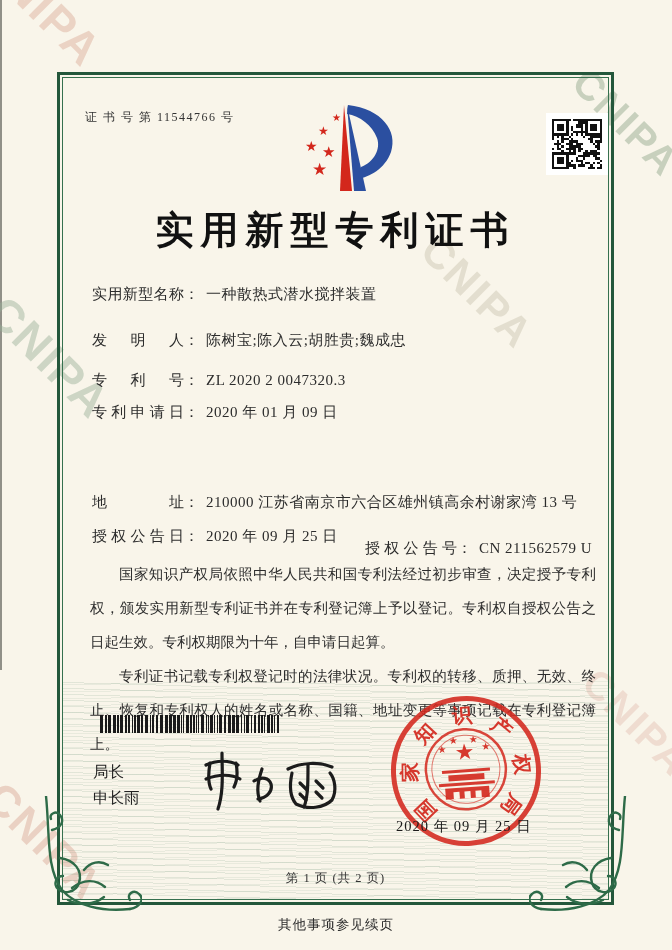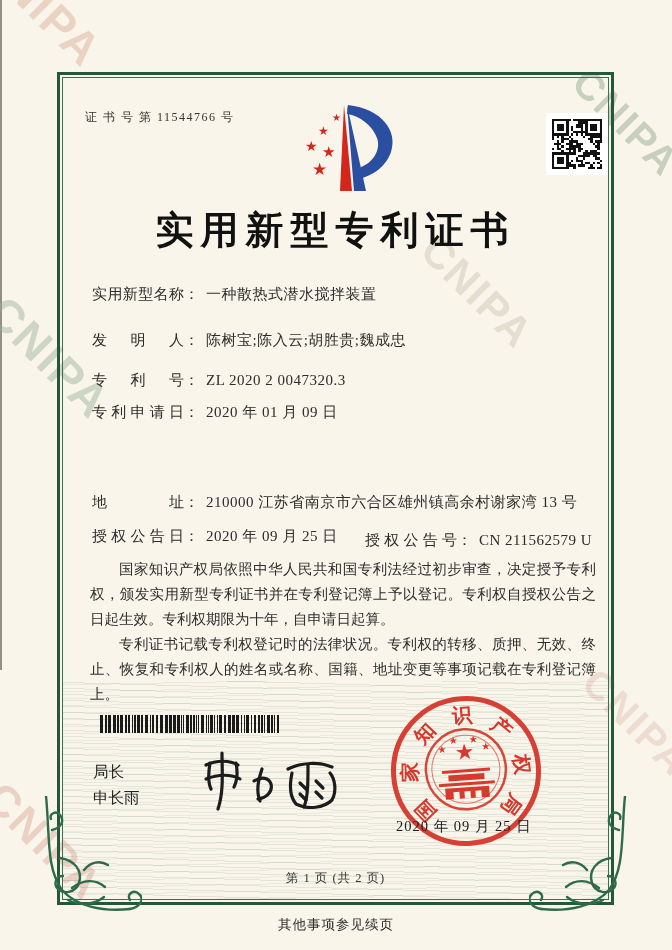--- a/index.html
+++ b/index.html
@@ -33,24 +33,24 @@
   .cert-no{position:absolute;left:25px;top:34px;font-size:12px;letter-spacing:1.5px;color:#333;}
   .logo{position:absolute;left:240px;top:20px;width:100px;height:102px;}
   .qr{position:absolute;left:486px;top:38px;width:62px;height:62px;background:#fff;}
   .title{position:absolute;left:0;right:0;top:130px;text-align:center;
          font-size:38px;font-weight:bold;letter-spacing:7px;color:#111;}
   
   .frow{position:absolute;left:32px;right:16px;font-size:15px;color:#2c2c2c;white-space:nowrap;}
   .flabel{display:inline-block;width:92px;text-align:justify;text-align-last:justify;vertical-align:bottom;}
   .fcolon{display:inline-block;}
   .fvalue{margin-left:7px;letter-spacing:.5px;}
-  .grant2{position:absolute;left:273px;top:4px;}
+  .grant2{position:absolute;left:273px;top:12px;}
   
   .body-text{position:absolute;left:30px;right:15px;top:482px;
-             font-size:14.5px;line-height:25px;color:#2d2d2d;text-align:justify;}
+             font-size:14.5px;line-height:34px;color:#2d2d2d;text-align:justify;}
   .body-text p{margin:0;text-indent:2em;}
   
   .barcode{position:absolute;left:40px;top:640px;width:182px;height:18px;}
   
   .signer{position:absolute;left:33px;top:684px;font-size:15.5px;line-height:26px;color:#222;}
   .signature{position:absolute;left:132px;top:668px;width:172px;height:74px;}
   
   .seal{position:absolute;left:331px;top:621px;width:150px;height:150px;border-radius:50%;
         border:5px solid rgba(211,39,28,.88);box-sizing:border-box;transform:rotate(-4deg);}
   .seal-char{position:absolute;left:50%;top:50%;width:22px;margin-left:-11px;margin-top:-13px;

